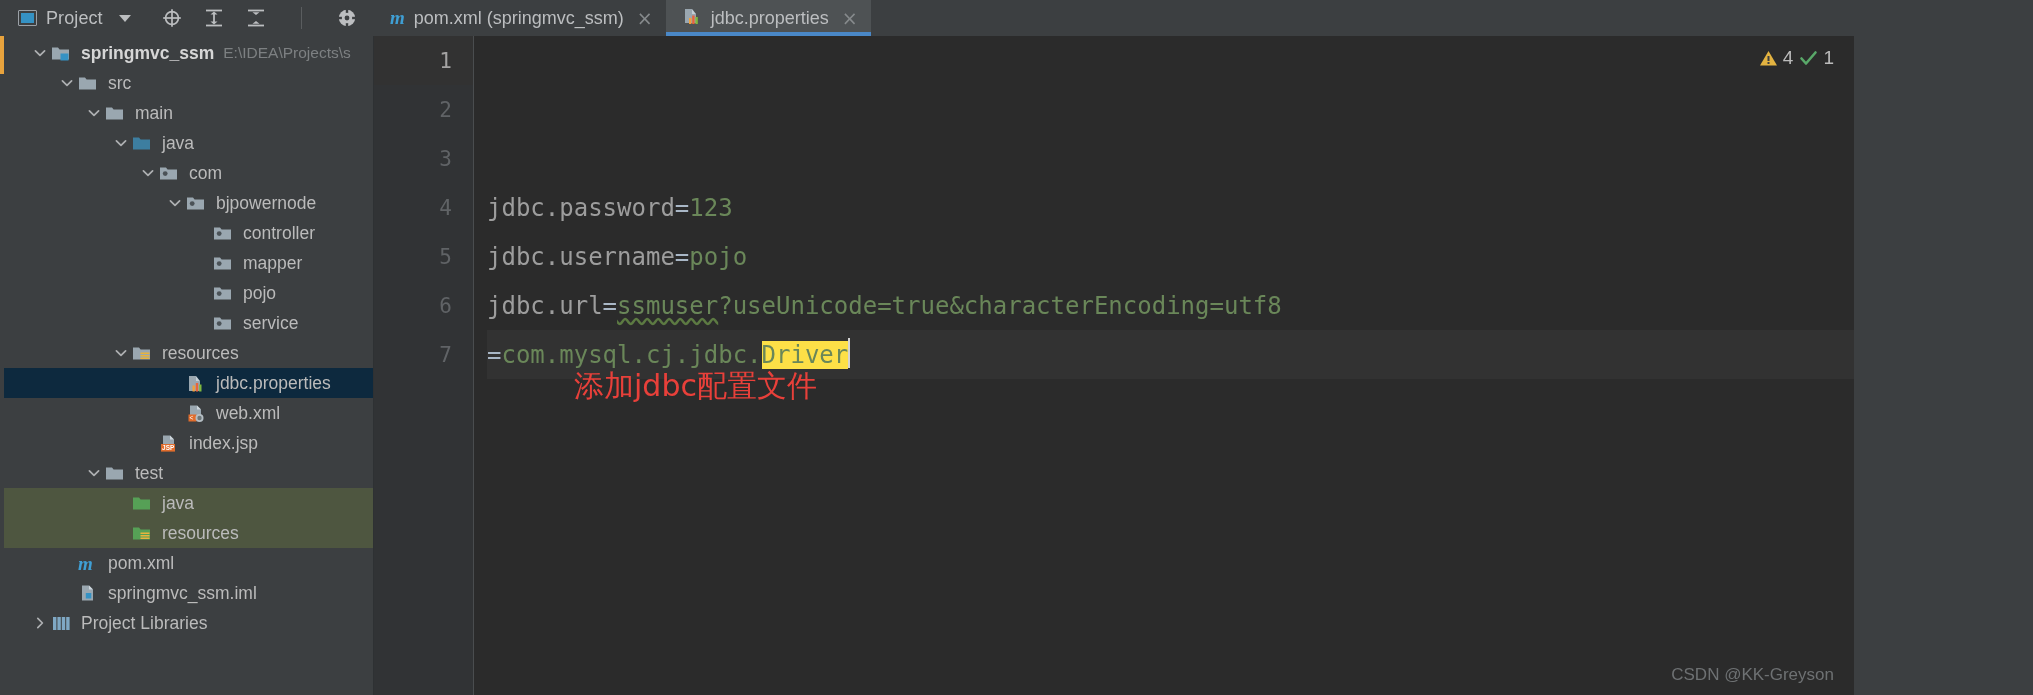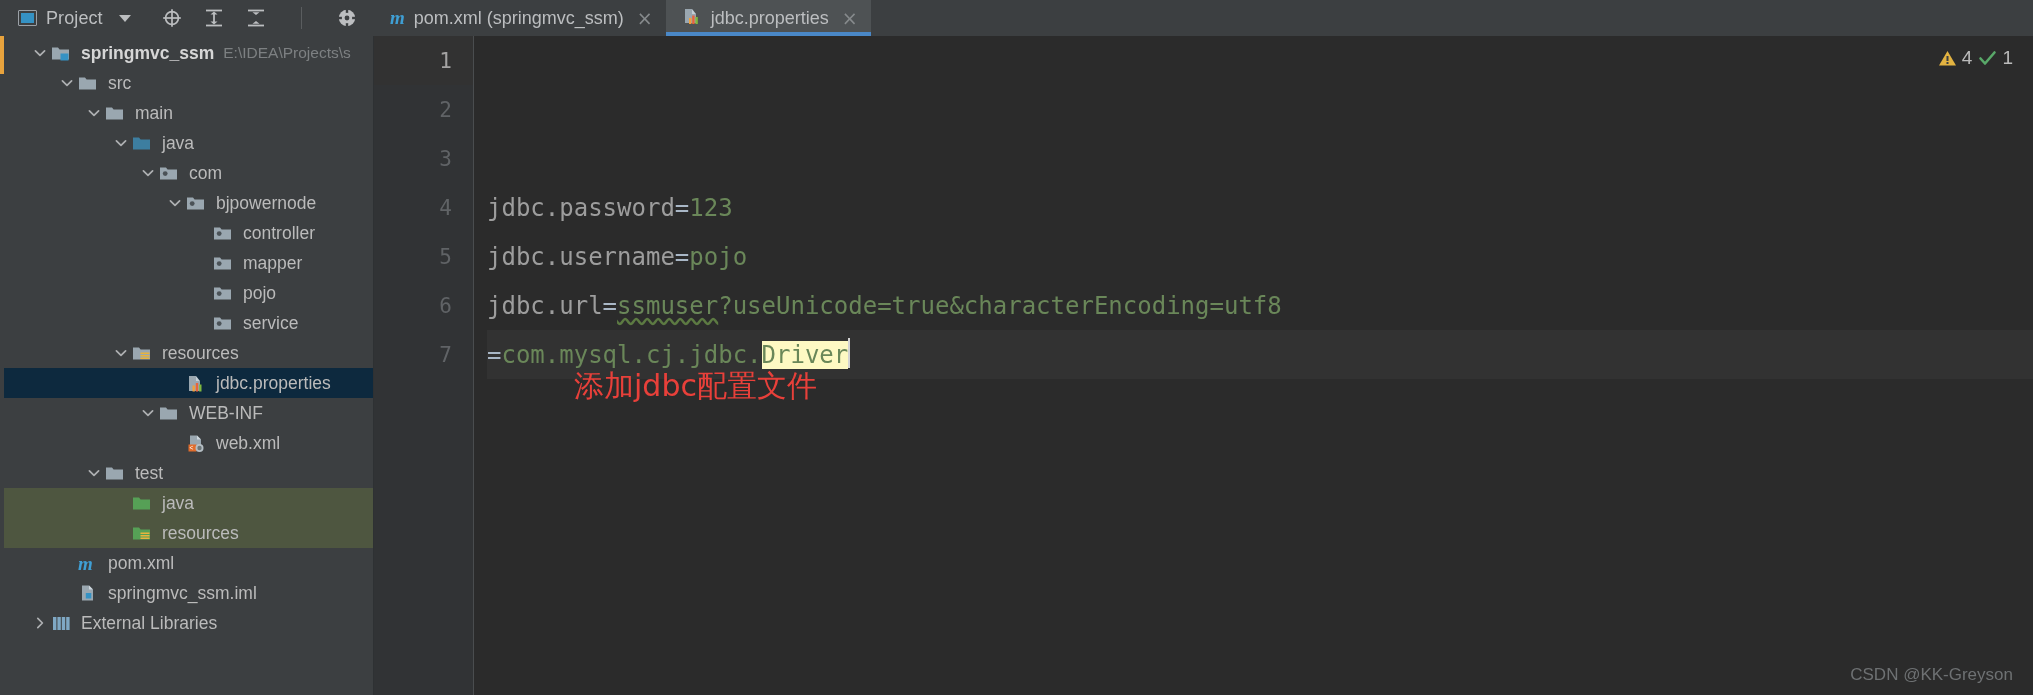--- a/index.html
+++ b/index.html
@@ -2,21 +2,21 @@
 <html><head>
 <meta charset="utf-8">
 <style>
   * { box-sizing: border-box; margin: 0; padding: 0; }
   html, body {
     width: 2033px; height: 695px;
     background: #3c3f41;
     font-family: "Liberation Sans", sans-serif;
     overflow: hidden;
   }
-  #app { position: relative; width: 2033px; height: 695px; display: flex; flex-direction: column; }
+  #app { position: relative; width: 1854px; height: 695px; display: flex; flex-direction: column; }
 
   
   .topbar { height: 36px; display: flex; align-items: stretch; background: #3c3f41; flex: none; }
   .tb-left { width: 374px; display: flex; align-items: center; background: #3c3f41; flex: none; padding-left: 14px; }
   .proj-btn { display: flex; align-items: center; gap: 9px; cursor: pointer; padding: 2px 4px; }
   .proj-icon { width: 19px; height: 16px; border: 1.6px solid #9aa0a6; border-radius: 1px; position: relative; }
   .proj-icon::after { content:""; position:absolute; left:2px; top:2px; right:2px; bottom:2px; background:#3592c4; }
   .proj-label { color: #bcbec0; font-size: 18px; letter-spacing:0.1px; }
   .caret-dn { width: 0; height: 0; border-left: 6px solid transparent; border-right: 6px solid transparent; border-top: 7px solid #bcbec0; margin-left: 7px; }
   .tb-icons { display: flex; align-items: center; gap: 20px; margin-left: 26px; }
@@ -60,21 +60,21 @@
            color: #606366; font-size: 21px; font-family: "DejaVu Sans Mono", monospace; }
   .gline.cur { color: #a4a3a3; background:#323232; }
   .gutter-edge { position:absolute; right:0; top:0; bottom:0; width:1px; background:#4a4d4f; }
   .code { flex: 1; position: relative; padding-left: 13px; min-width: 0; overflow: hidden; }
   .cline { height: 49px; display: flex; align-items: center; font-family: "DejaVu Sans Mono", monospace;
            font-size: 24px; white-space: pre; color: #a9b7c6; letter-spacing: 0px; }
   .cline.cur { background: #323232; }
   .k { color: #9d9d9d; text-align: center; }
   .v { color: #6a8759; }
   .eq { color: #a9b7c6; }
-  .hl { background: #fef9c3; }
+  .hl { background: #fde047; }
   .squig { text-decoration: underline wavy #5c7a42; text-underline-offset: 4px; }
   .caret { display:inline-block; width:2px; height:30px; background:#d4d4d4; vertical-align:middle; position:relative; top:-2px; }
 
   .annot { position: absolute; left: 100px; top: 330px; color: #e8403a; font-size: 30px;
            font-family: "DejaVu Sans", sans-serif; white-space: nowrap; }
 
   
   .inspect { position: absolute; right: 20px; top: 11px; display: flex; align-items: center; gap: 6px; }
   .insp-item { display:flex; align-items:center; gap:5px; font-size: 19px; color: #bbbbbb; cursor:pointer; }
 
@@ -330,49 +330,48 @@
                 <path d="M3 2 h7 v5 h4 v10 h-11 z" fill="#9aa7b0"></path>
                 <path d="M10 2 l4 5 h-4 z" fill="#c3ced6"></path>
                 <rect x="6.5" y="11.5" width="2.4" height="6" fill="#f0a13c"></rect>
                 <rect x="9.8" y="9" width="2.4" height="8.5" fill="#e8643c"></rect>
                 <rect x="13.1" y="10.5" width="2.4" height="7" fill="#7fb83e"></rect>
               </svg>
             </span>
             <span class="tlabel">jdbc.properties</span>
           </div>
           <div class="trow">
-            <span style="display:inline-block;width:118px;flex:none"></span>
-            <span class="chev">
-              <svg width="16" height="16" viewBox="0 0 16 16">
-                <path d="M3.4 5.8 L8 10.4 L12.6 5.8" fill="none" stroke="#aeb0b2" stroke-width="1.7" stroke-linecap="round" stroke-linejoin="round"></path>
-              </svg>
-            </span>
-            <span class="ico">
-              <svg width="21" height="18" viewBox="0 0 21 18">
-                <path d="M1 3.5 h6 l1.6 2 h9.4 v10 h-17 z" fill="#9aa7b0"></path>
-              </svg>
-            </span>
-            <span class="tlabel">WEB-INF</span>
-          </div>
-          <div class="trow">
             <span style="display:inline-block;width:145px;flex:none"></span>
             <span class="chev empty"></span>
             <span class="ico">
               <svg width="21" height="19" viewBox="0 0 21 19">
                 <path d="M4 1.5 h7 l4 4 v7 h-11 z" fill="#9aa7b0"></path>
                 <path d="M11 1.5 l4 4 h-4 z" fill="#cdd6dc"></path>
                 <rect x="2.5" y="10.5" width="8" height="7" fill="#e06c2c"></rect>
                 <text x="3.4" y="16.4" font-size="6.6" fill="#ffffff" font-family="sans-serif">&lt;</text>
                 <circle cx="13.5" cy="14" r="4" fill="#b5bec4"></circle>
                 <circle cx="13.5" cy="14" r="2.2" fill="#6d7679"></circle>
               </svg>
             </span>
             <span class="tlabel">web.xml</span>
           </div>
           <div class="trow">
+            <span style="display:inline-block;width:118px;flex:none"></span>
+            <span class="chev empty"></span>
+            <span class="ico">
+              <svg width="21" height="19" viewBox="0 0 21 19">
+                <path d="M4 1.5 h7 l4 4 v6 h-11 z" fill="#9aa7b0"></path>
+                <path d="M11 1.5 l4 4 h-4 z" fill="#cdd6dc"></path>
+                <rect x="2" y="10" width="14" height="7.6" fill="#e06c2c"></rect>
+                <text x="3.1" y="16.2" font-size="6.4" fill="#ffffff" font-family="sans-serif" font-weight="bold">JSP</text>
+              </svg>
+            </span>
+            <span class="tlabel">index.jsp</span>
+          </div>
+          <div class="trow">
             <span style="display:inline-block;width:64px;flex:none"></span>
             <span class="chev">
               <svg width="16" height="16" viewBox="0 0 16 16">
                 <path d="M3.4 5.8 L8 10.4 L12.6 5.8" fill="none" stroke="#aeb0b2" stroke-width="1.7" stroke-linecap="round" stroke-linejoin="round"></path>
               </svg>
             </span>
             <span class="ico">
               <svg width="21" height="18" viewBox="0 0 21 18">
                 <path d="M1 3.5 h6 l1.6 2 h9.4 v10 h-17 z" fill="#9aa7b0"></path>
               </svg>
@@ -434,21 +433,21 @@
             <span class="ico">
               <svg width="21" height="19" viewBox="0 0 21 19">
                 <g fill="#7fa8c4">
                   <rect x="2" y="3" width="3.4" height="13"></rect>
                   <rect x="6.4" y="3" width="3.4" height="13"></rect>
                   <rect x="10.8" y="3" width="3.4" height="13"></rect>
                   <rect x="15.2" y="3" width="3.4" height="13"></rect>
                 </g>
               </svg>
             </span>
-            <span class="tlabel">External Libraries</span>
+            <span class="tlabel">Project Libraries</span>
           </div>
         </div>
     </div>
 
     <div class="editor">
       <div class="gutter" id="gutter">
         <div class="gutter-edge"></div>
       <div class="gline cur">1</div>
           <div class="gline">2</div>
           <div class="gline">3</div>

